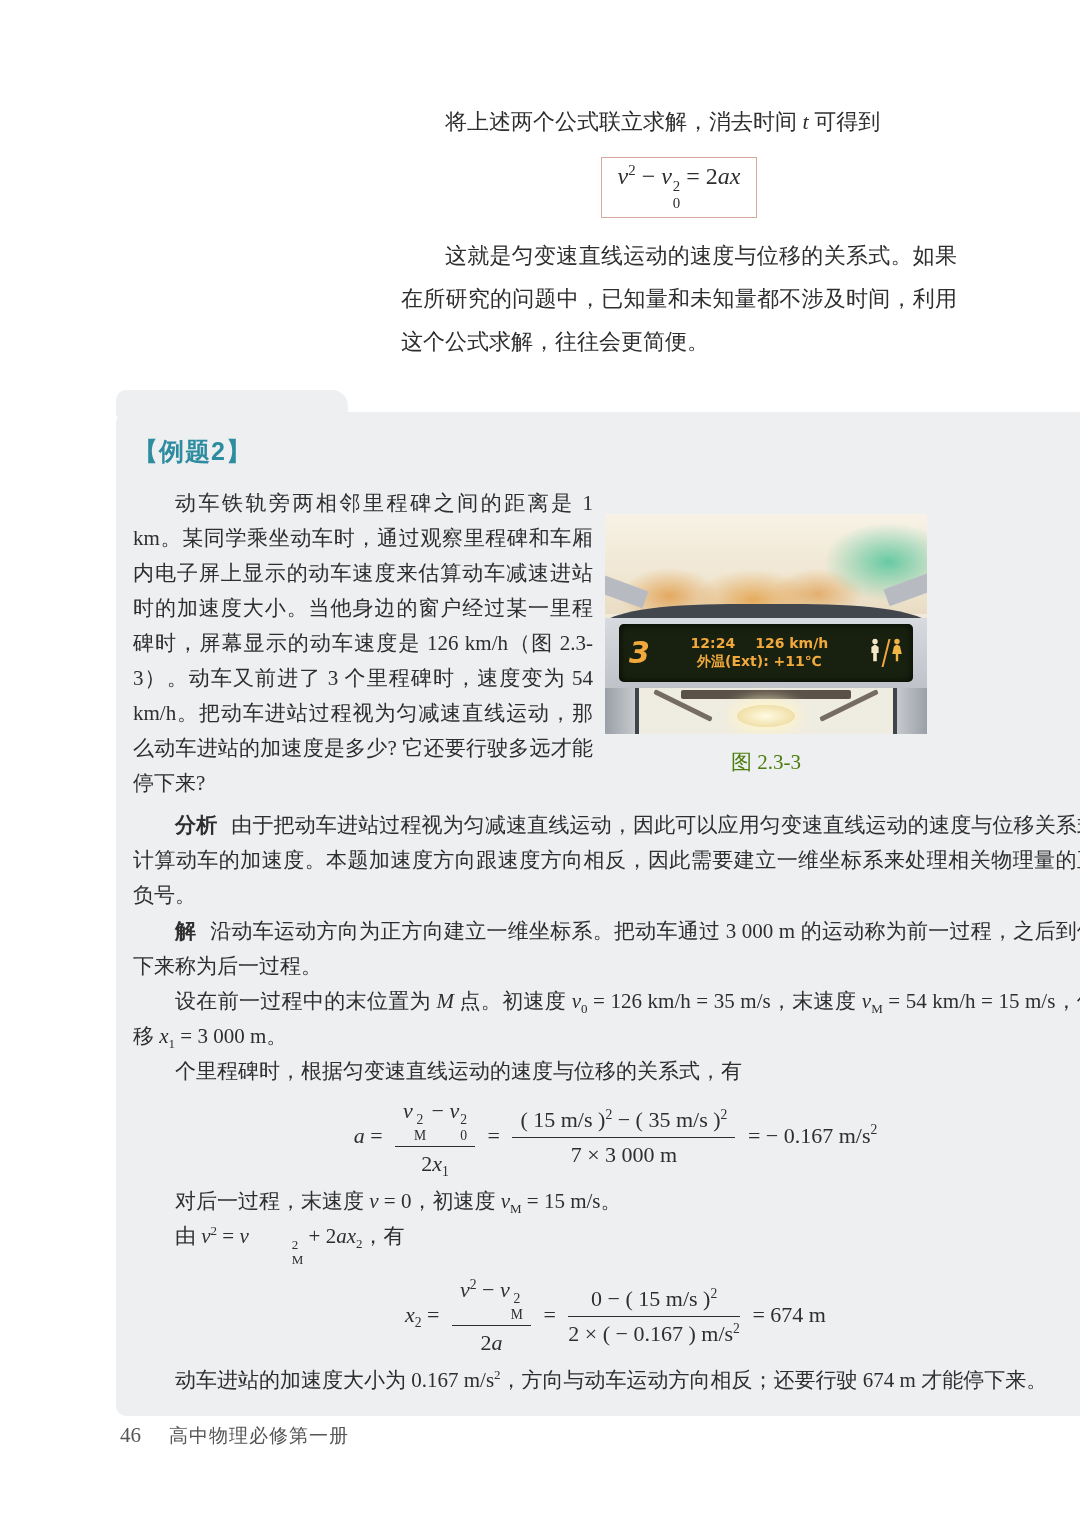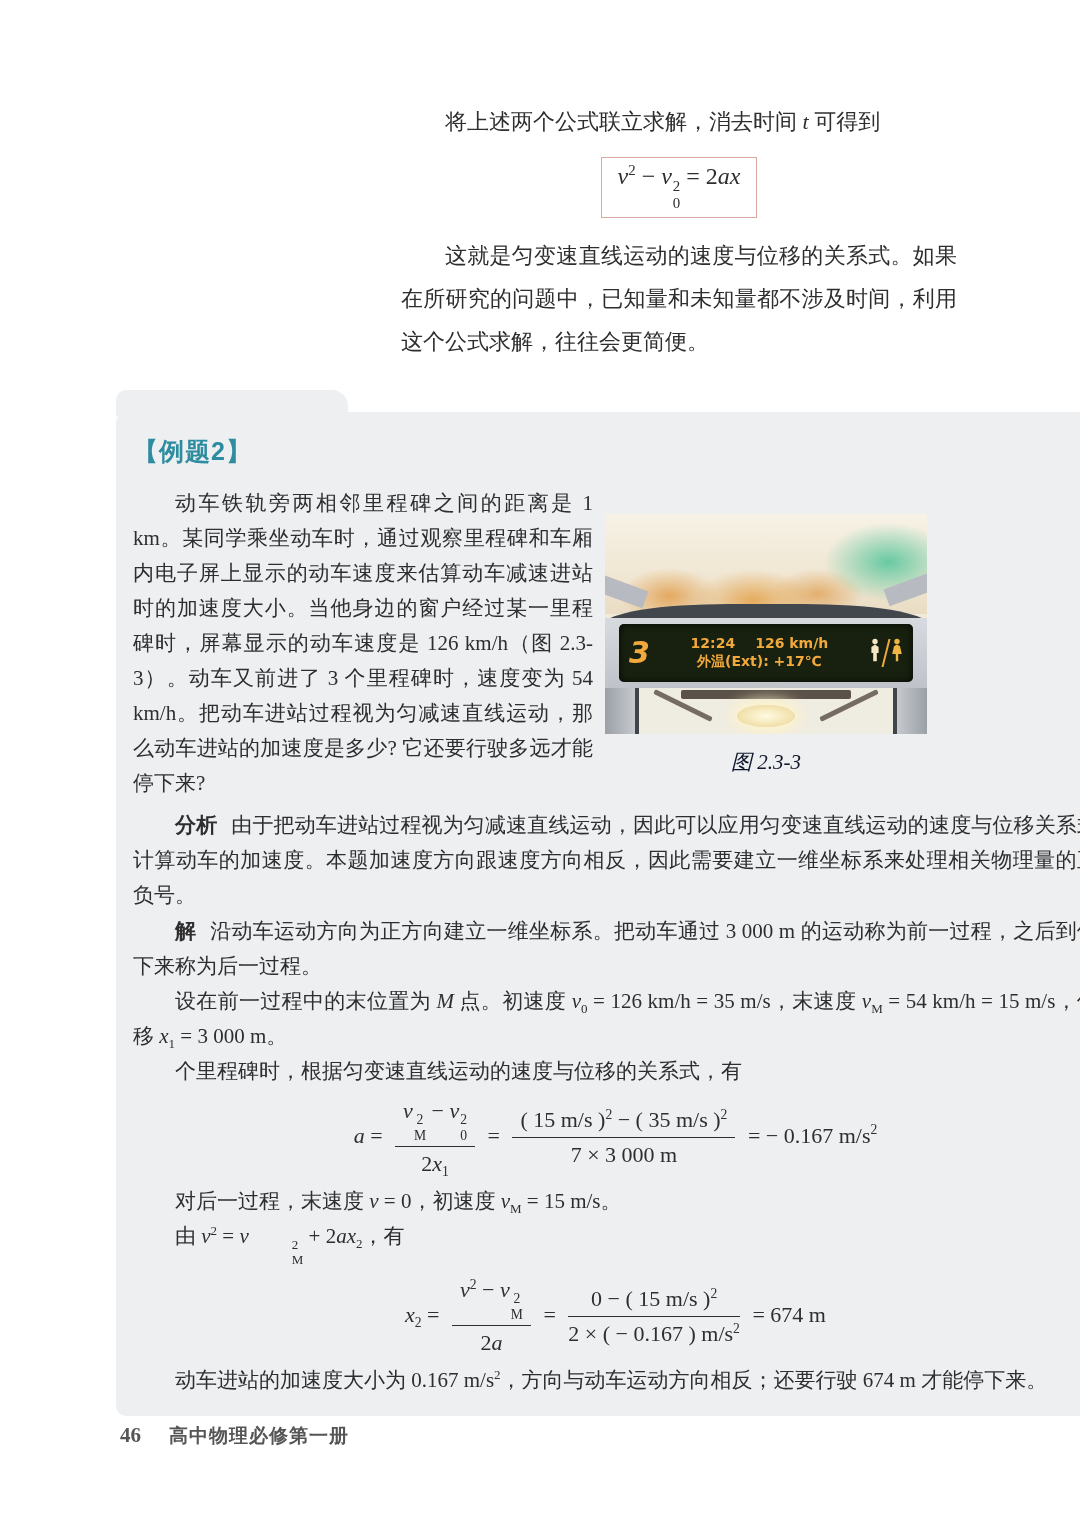--- a/index.html
+++ b/index.html
@@ -89,34 +89,34 @@
   .door-lintel{position:absolute;left:50%;transform:translateX(-50%);top:2px;
     width:170px;height:9px;background:#5a5148;border-radius:2px;}
   .door-light{position:absolute;left:50%;transform:translateX(-50%);top:17px;
     width:58px;height:22px;border-radius:50%;
     background:radial-gradient(#fffbe2,#f0dfa8 70%,#e4cf92);
     box-shadow:0 0 14px 6px rgba(255,244,200,0.85);}
   .rail-l{position:absolute;left:46px;top:15px;width:64px;height:5px;
     background:#756d63;transform:rotate(26deg);border-radius:2px;}
   .rail-r{position:absolute;right:46px;top:15px;width:64px;height:5px;
     background:#756d63;transform:rotate(-26deg);border-radius:2px;}
-  .caption{text-align:center;margin-top:14px;font-size:21px;color:#0f172a;font-style:italic;}
+  .caption{text-align:center;margin-top:14px;font-size:21px;color:#4d7c0f;}
 
   
   .para{margin:0;font-size:21px;line-height:35px;text-align:justify;text-indent:2em;}
   .analysis{margin-top:6px;}
   .sol-first{}
   .plabel{font-family:"Liberation Sans","DejaVu Sans",sans-serif;
     font-weight:bold;margin-right:14px;font-style:normal;}
   .display-formula{font-size:22px;text-align:center;margin:8px 0 6px;line-height:1.2;}
 
   
   .page-footer{position:absolute;left:120px;top:1423px;display:flex;
     align-items:baseline;gap:28px;color:#555;
-    font-family:"Liberation Serif","DejaVu Serif",serif;font-weight:bold;}
+    font-family:"Liberation Serif","DejaVu Serif",serif;}
   .page-num{font-size:21px;}
   .book-title{font-size:19px;letter-spacing:1px;}
 </style>
 </head>
 <body>
 
 <div class="page">
 
   <section class="top-section">
     <p class="indent"><span class="m-cn">将上述两个公式联立求解，消去时间 </span><span class="m-var">t</span><span class="m-cn"> 可得到</span></p>
@@ -143,21 +143,21 @@
           <div class="wedgeR"></div>
           <div class="photo-band"></div>
           <div class="photo-panel">
             <div class="led">
               <span class="led-car">3</span>
               <div class="led-mid">
                 <div class="led-row1">
                   <span>12:24</span>
                   <span>126 km/h</span>
                 </div>
-                <div class="led-row2">外温(Ext): +17℃</div>
+                <div class="led-row2">外温(Ext): +11℃</div>
               </div>
               <div class="led-people">
                 <span>
                   <svg viewBox="0 0 20 40" width="12" height="27">
                     <circle cx="10" cy="5" r="4.5" fill="#f6e7c4"></circle>
                     <path d="M10 10 L16 14 L16 24 L13 24 L13 38 L7 38 L7 24 L4 24 L4 14 Z" fill="#f6e7c4"></path>
                   </svg>
                 </span>
                 <span class="led-div"></span>
                 <span>

